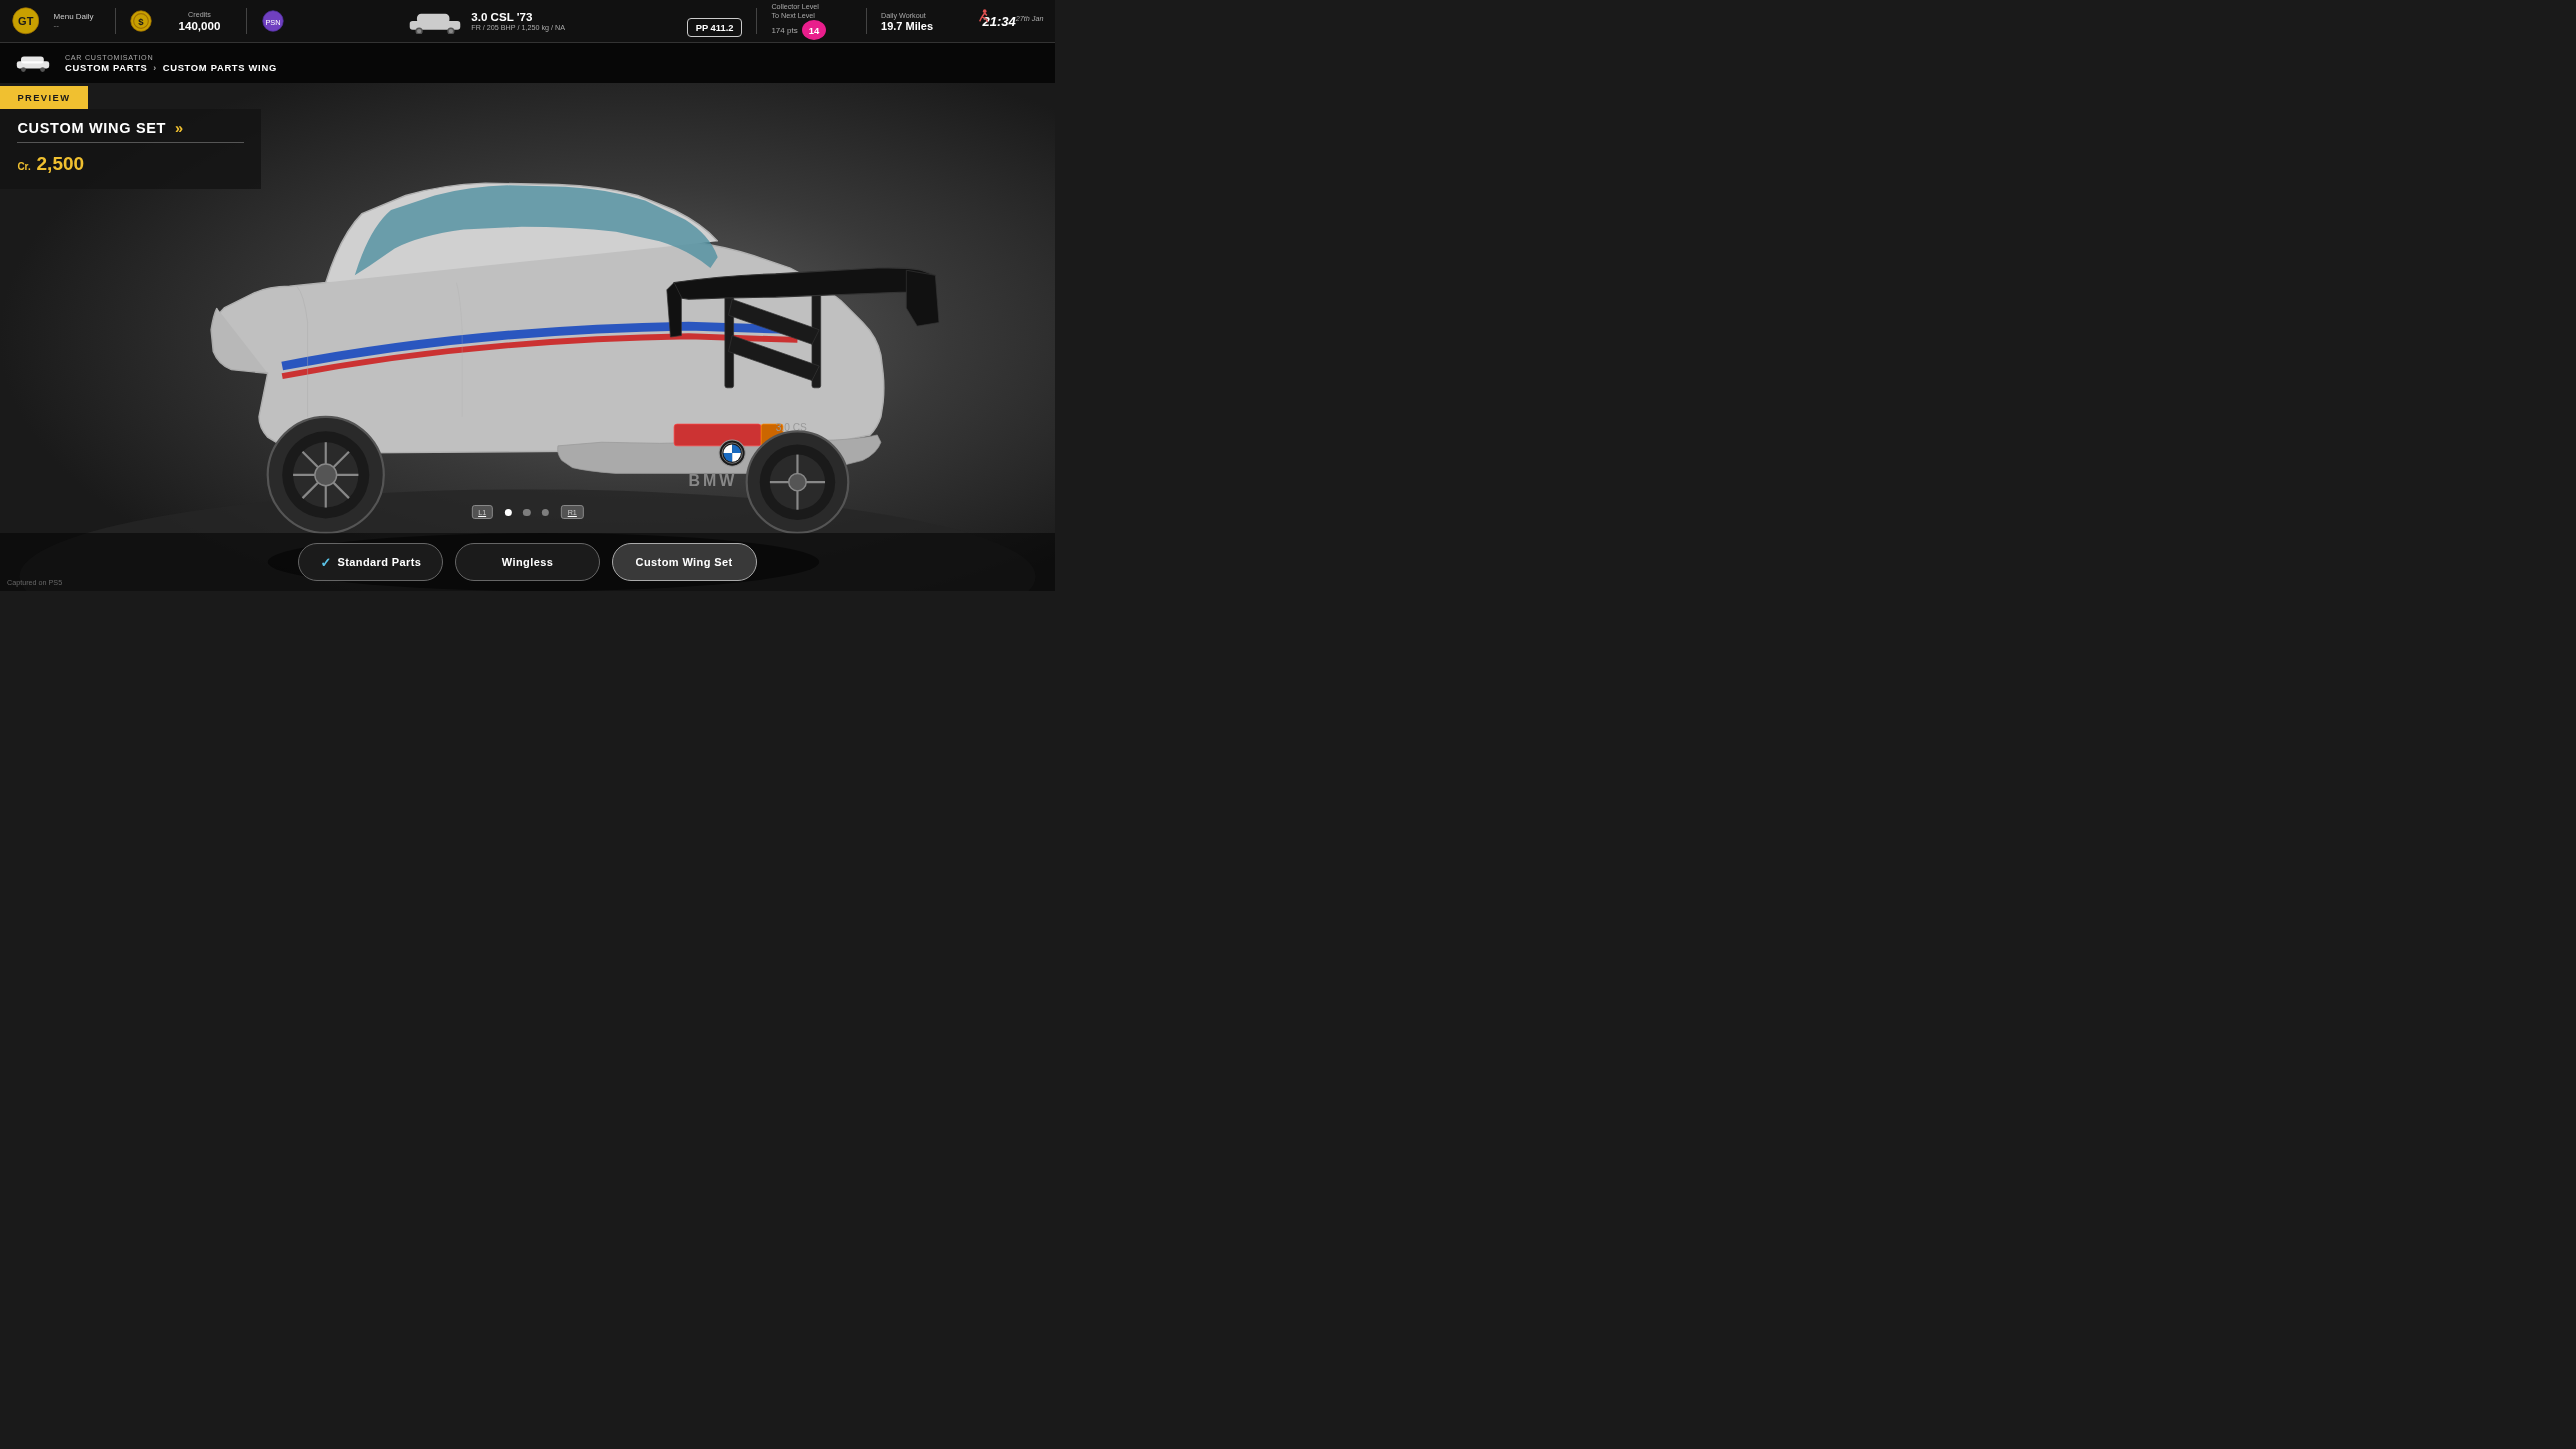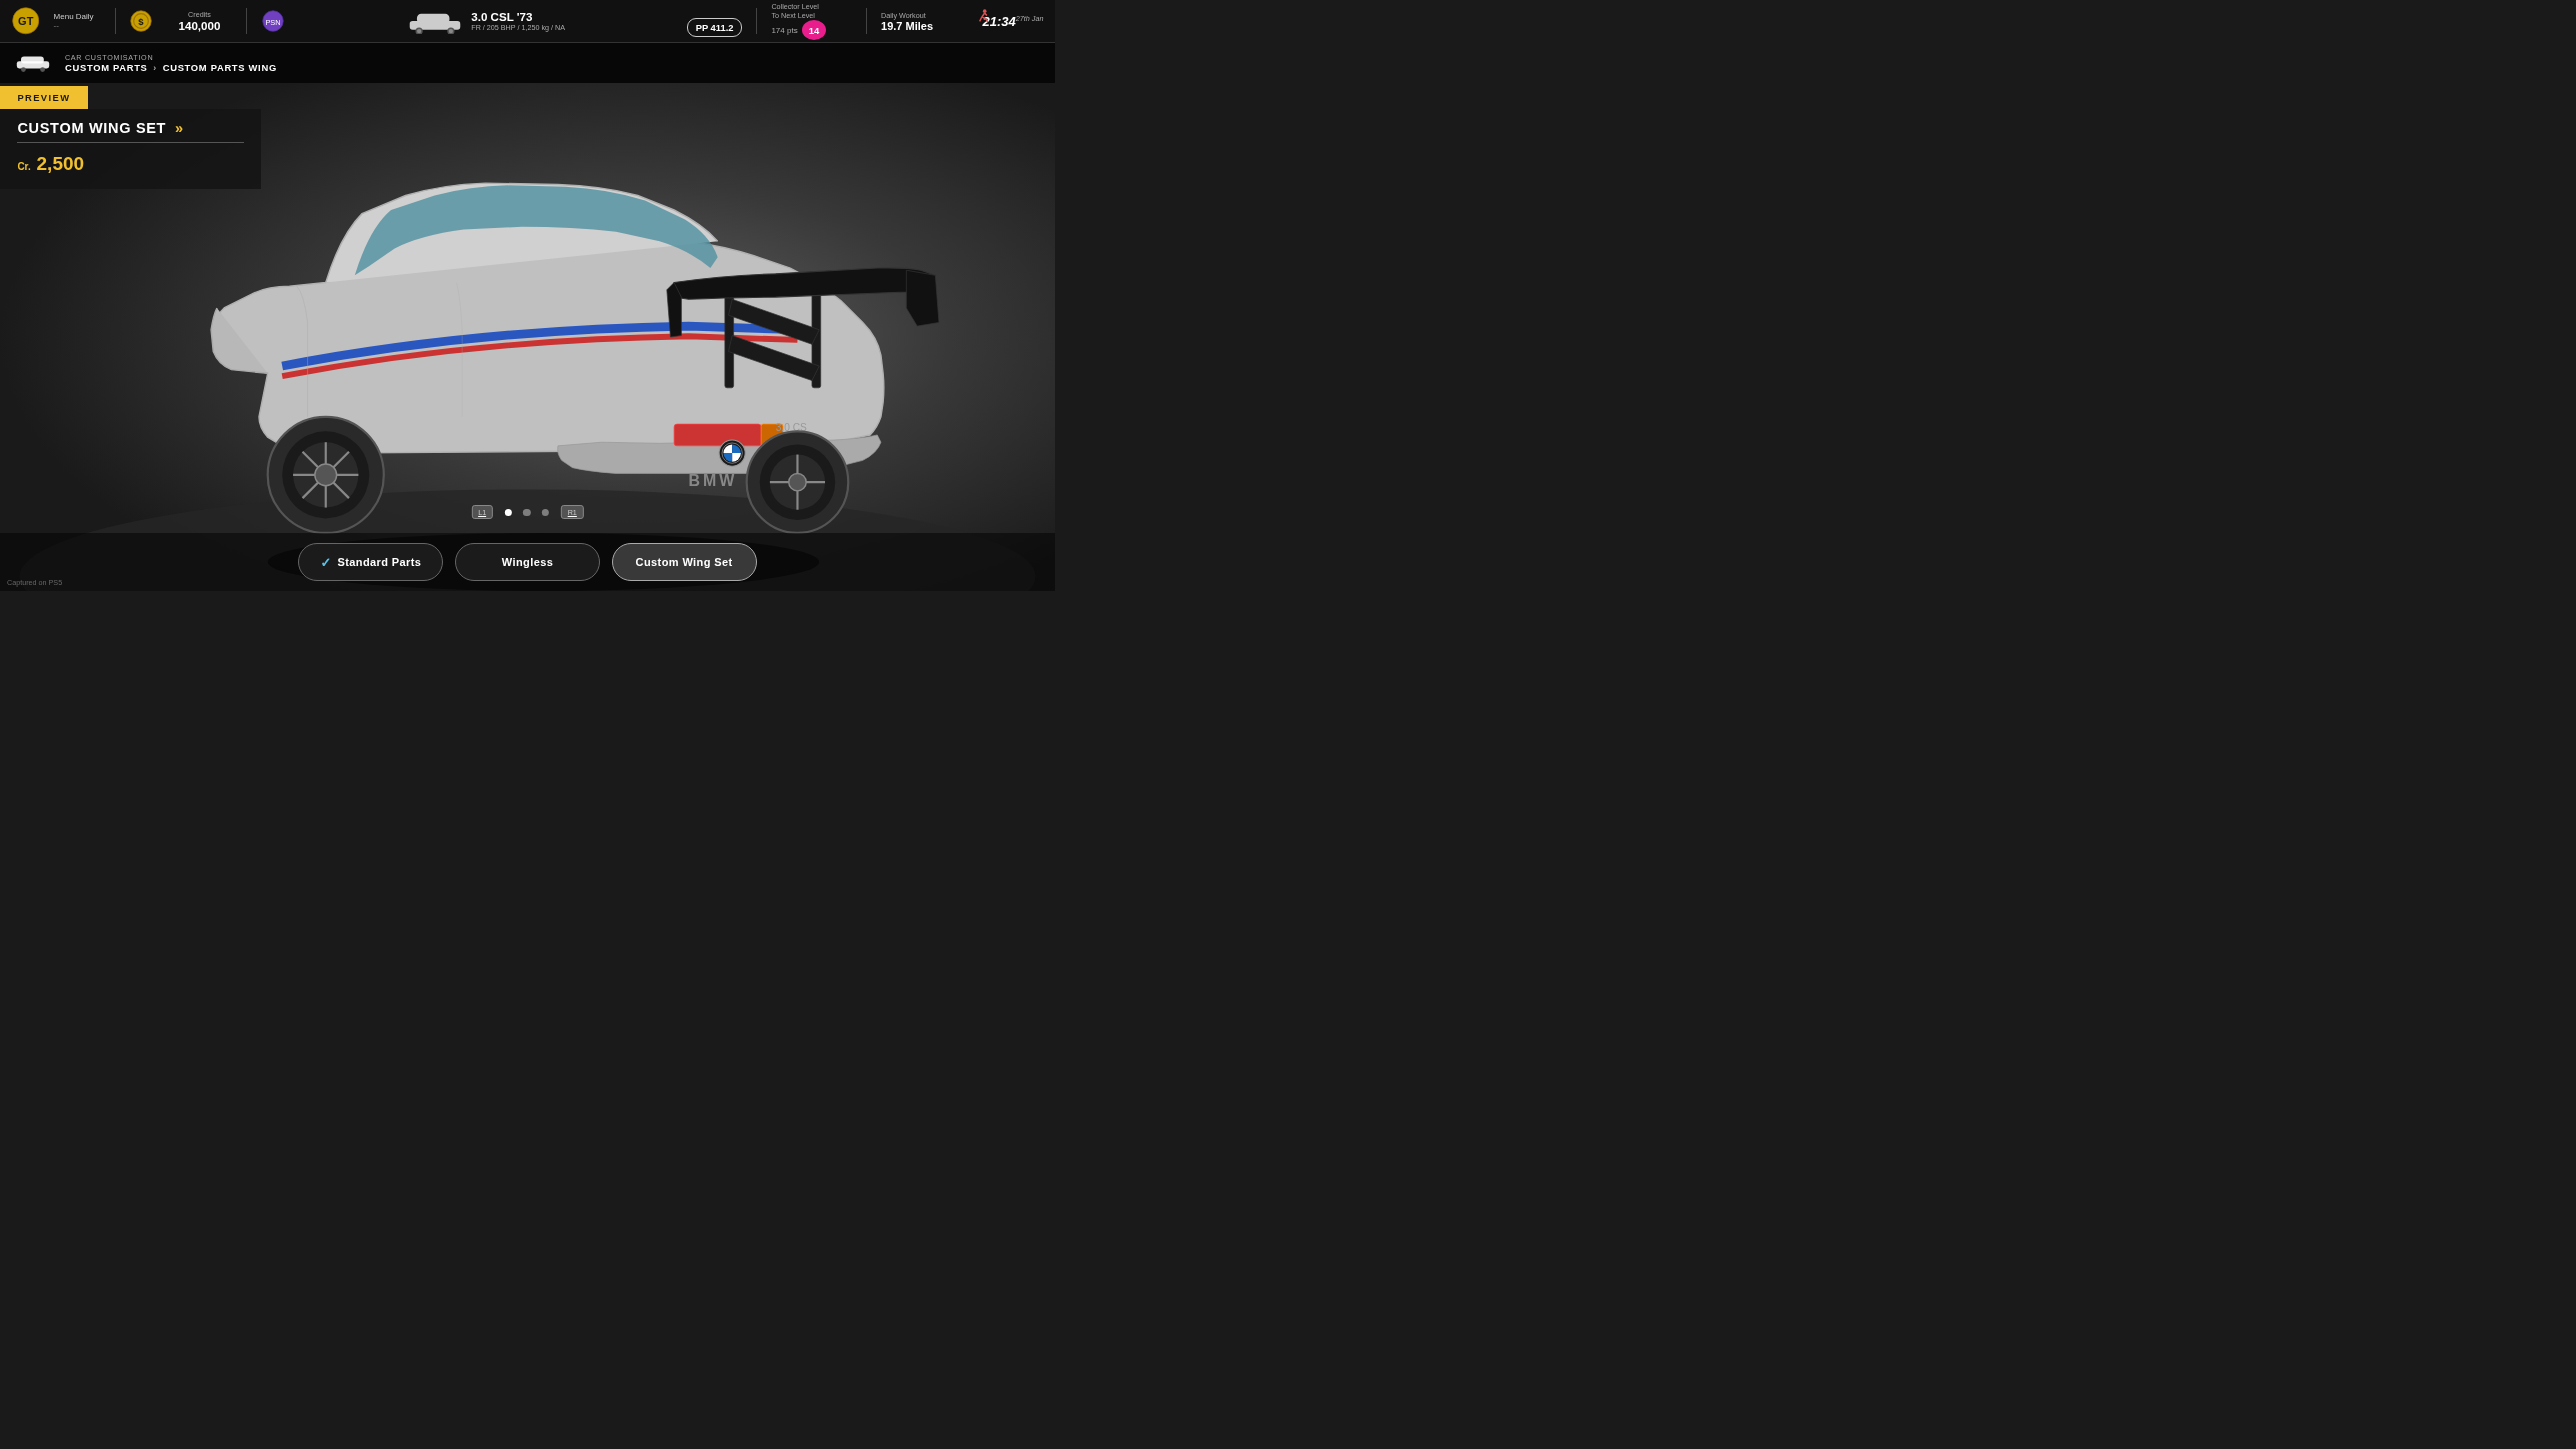--- a/index.html
+++ b/index.html
@@ -87,21 +87,21 @@
       font-weight: bold;
       color: white;
     }
     .car-specs {
       font-size: 7.2px;
       color: #aaa;
     }
 
     .pp-badge {
       border: 1.4px solid #ccc;
-      border-radius: 9px;
+      border-radius: 4px;
       padding: 2.9px 7.2px;
       font-size: 9.4px;
       font-weight: bold;
       color: white;
       margin-top: 13px;
     }
 
     .collector-section {
       display: flex;
       flex-direction: column;

